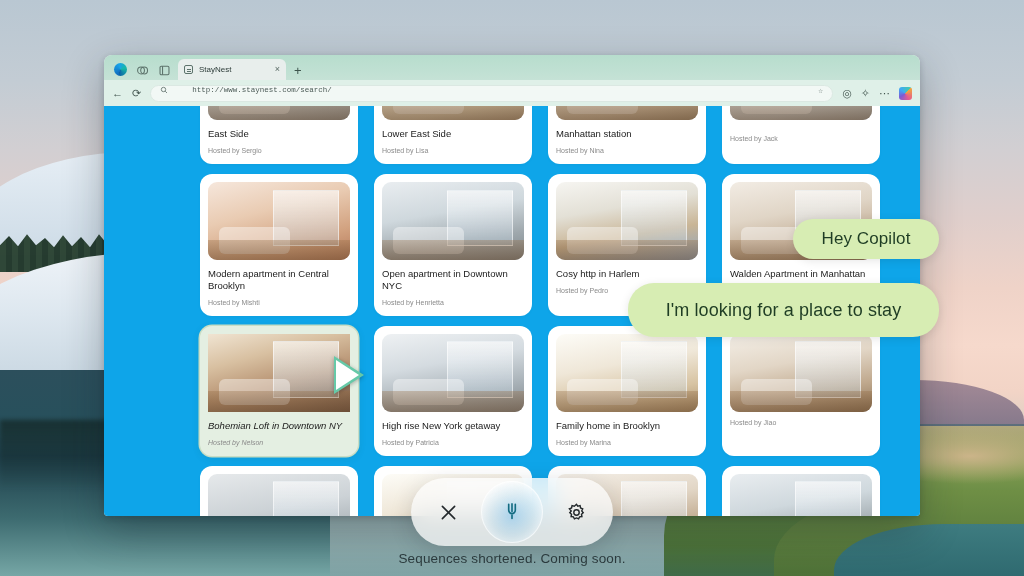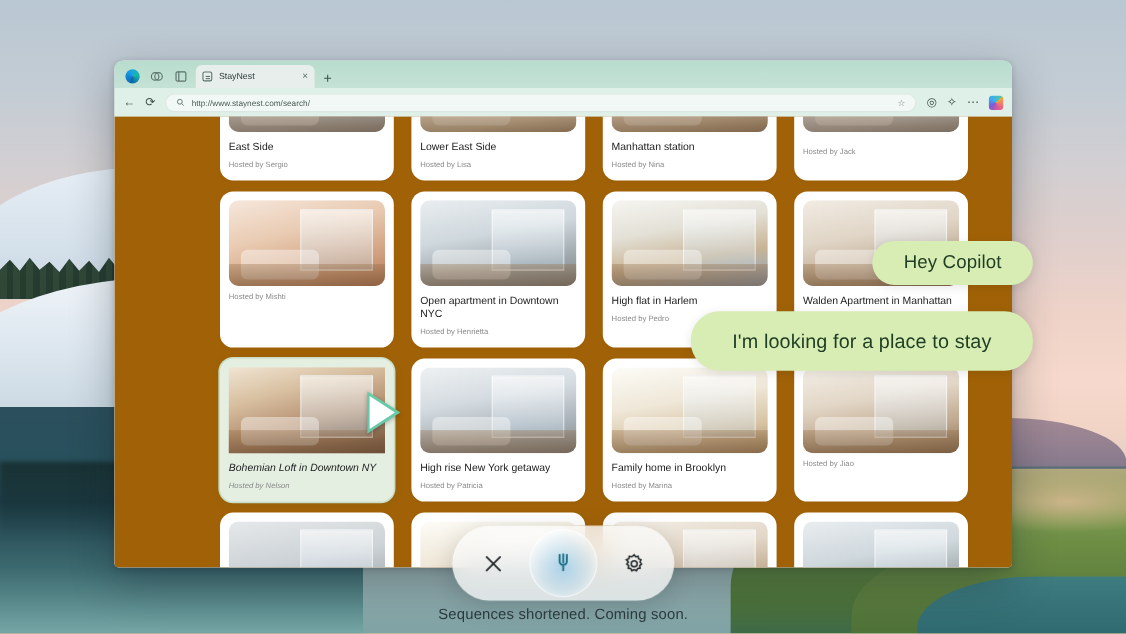--- a/index.html
+++ b/index.html
@@ -138,37 +138,38 @@
     height: 26px;
     background: #dff0e8;
     display: flex; align-items: center;
     padding: 0 8px; gap: 9px;
   }
   .tb-ico { font-size: 11px; color: #41544e; line-height: 1; user-select: none; }
   .omnibox {
     flex: 1; height: 17px;
     background: #f2f8f5;
     border-radius: 9px;
-    display: flex; align-items: center; gap: 6px;
+    display: flex; gap: 24px;
     padding: 0 9px;
     font-size: 7.5px; color: #4b5a56;
     border: 1px solid #dbe8e2;
+    font-family: Liberation Mono, monospace;
   }
   .omni-url { flex: 1; white-space: nowrap; overflow: hidden; }
   .tb-right { display: flex; align-items: center; gap: 9px; }
   .copilot-ico {
     width: 13px; height: 13px; border-radius: 3px;
     background: conic-gradient(from 40deg, #f0a93c, #e75b8d 30%, #7b5bd6 55%, #3fa9f5 75%, #45c7b0 100%);
   }
 
   
   .page {
     position: absolute; left: 0; top: 51px;
     width: 816px; height: 410px;
-    background: #a16207;
+    background: #0ea5e9;
     overflow: hidden;
     padding-left: 27px;
   }
   .grid {
     position: absolute; left: 0; top: -72px;
     width: 816px;
     display: grid;
     grid-template-columns: repeat(4, 158px);
     gap: 10px 16px;
     padding: 0 96px;
@@ -393,40 +394,41 @@
             <div class="card-title"></div>
             <div class="card-host">Hosted by Jack</div>
           </div>
           <div class="card">
             <div class="thumb">
               <div class="ph ph-a"></div>
               <div class="ph-win"></div>
               <div class="ph-sofa"></div>
               <div class="ph-floor"></div>
             </div>
+            <div class="card-title">Modern apartment in Central Brooklyn</div>
             <div class="card-host">Hosted by Mishti</div>
           </div>
           <div class="card">
             <div class="thumb">
               <div class="ph ph-b"></div>
               <div class="ph-win"></div>
               <div class="ph-sofa"></div>
               <div class="ph-floor"></div>
             </div>
             <div class="card-title">Open apartment in Downtown NYC</div>
             <div class="card-host">Hosted by Henrietta</div>
           </div>
           <div class="card">
             <div class="thumb">
               <div class="ph ph-c"></div>
               <div class="ph-win"></div>
               <div class="ph-sofa"></div>
               <div class="ph-floor"></div>
             </div>
-            <div class="card-title">High flat in Harlem</div>
+            <div class="card-title">Cosy http in Harlem</div>
             <div class="card-host">Hosted by Pedro</div>
           </div>
           <div class="card">
             <div class="thumb">
               <div class="ph ph-d"></div>
               <div class="ph-win"></div>
               <div class="ph-sofa"></div>
               <div class="ph-floor"></div>
             </div>
             <div class="card-title">Walden Apartment in Manhattan</div>

